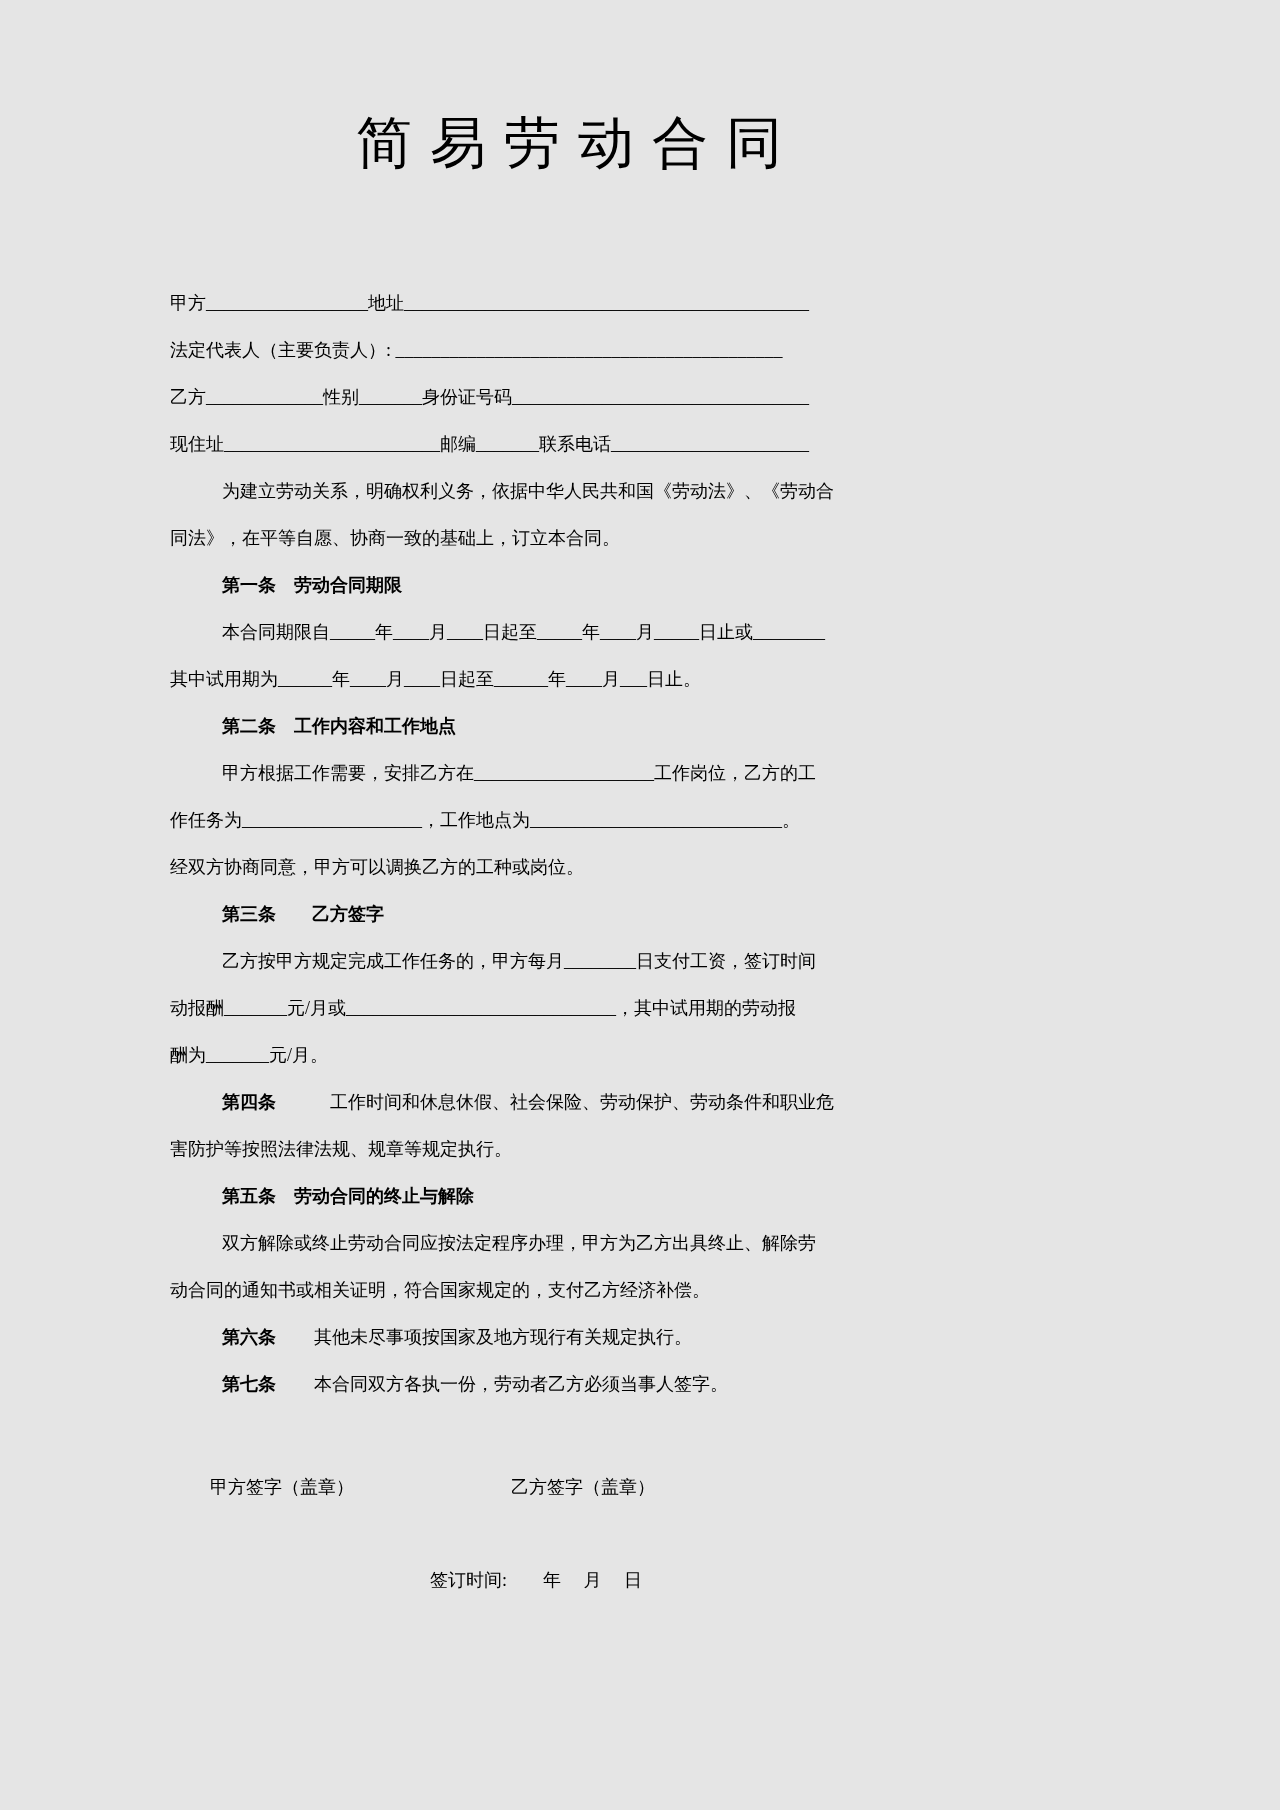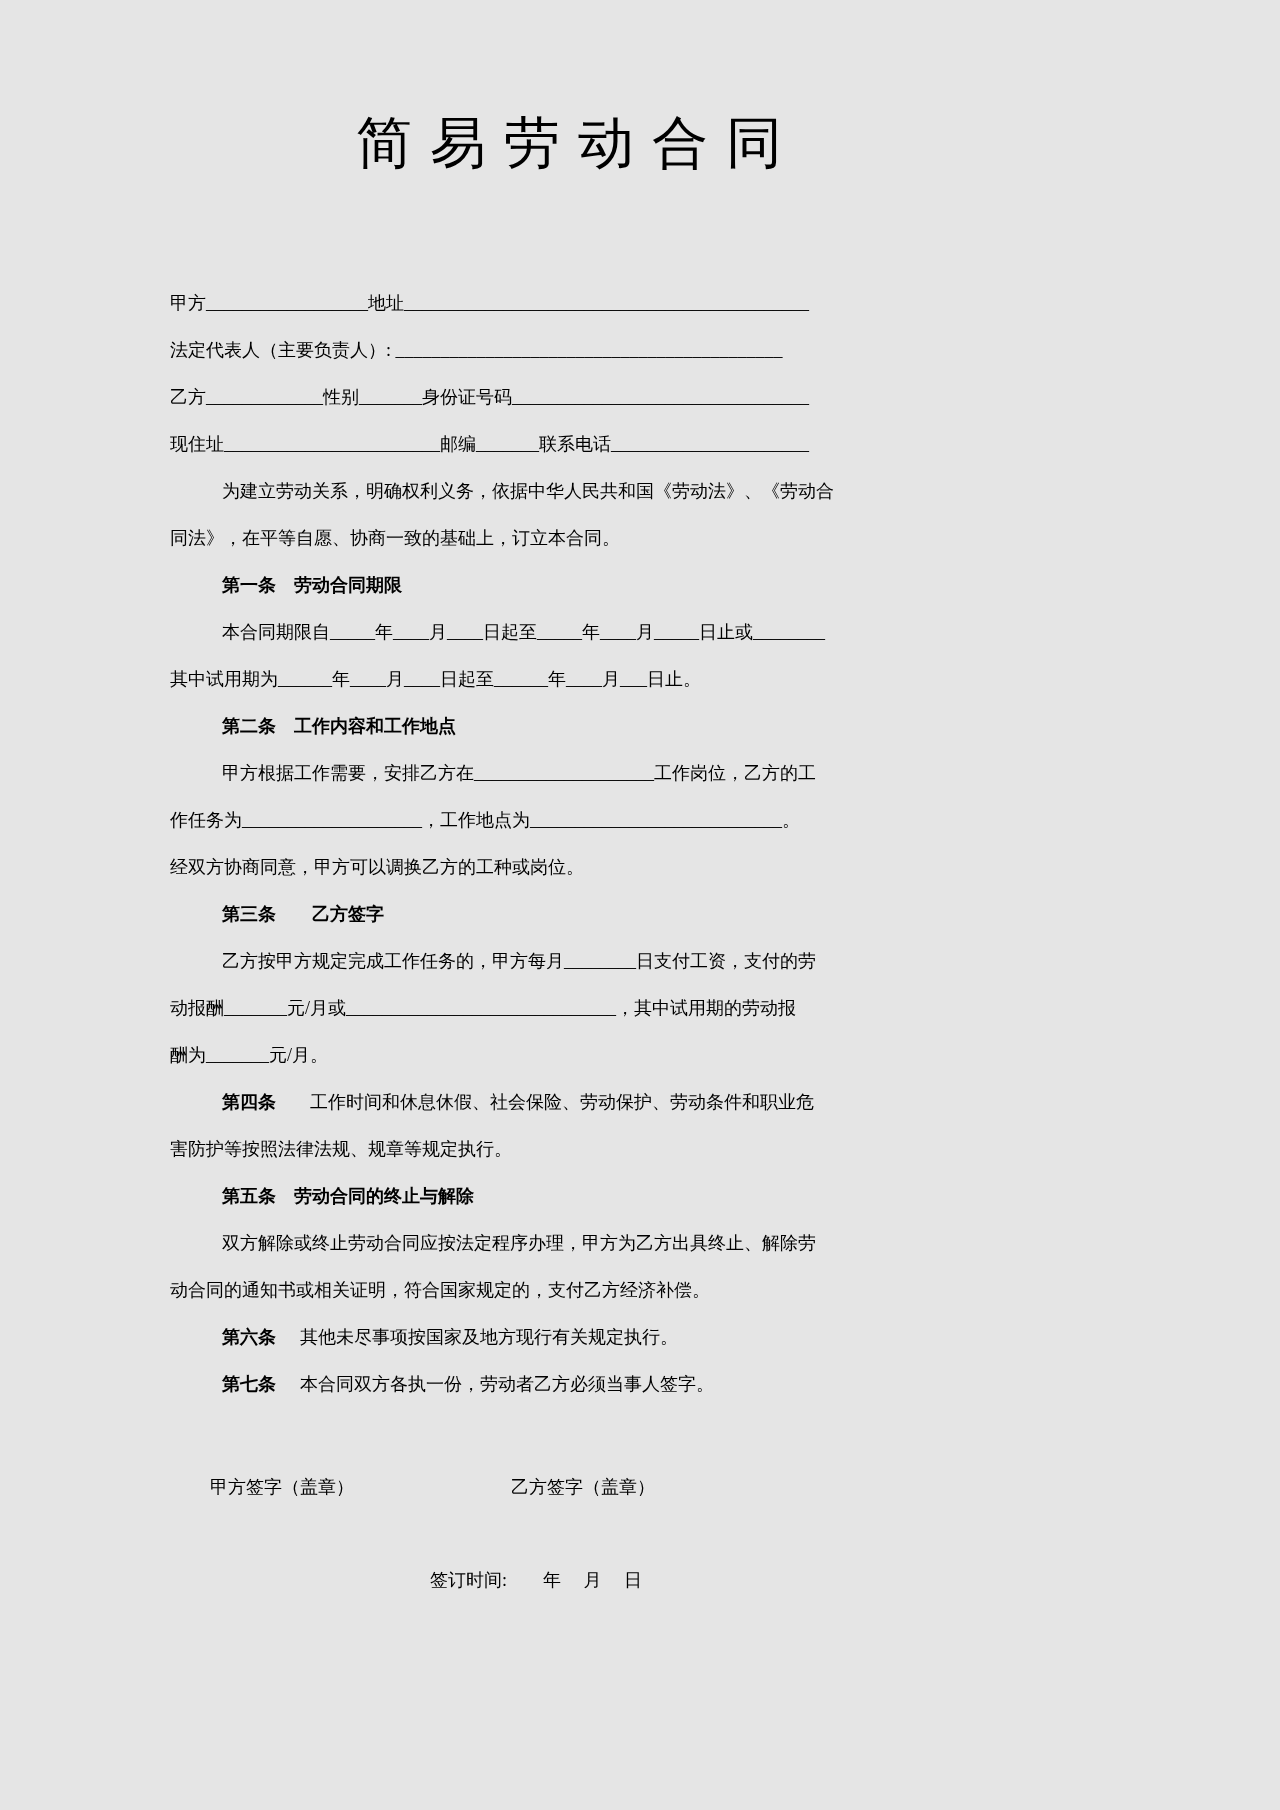--- a/index.html
+++ b/index.html
@@ -39,22 +39,22 @@
     padding-left: 52px;
   }
   .heading {
     font-family: "Liberation Sans", "DejaVu Sans", sans-serif;
     font-weight: 700;
   }
   .art-label {
     font-family: "Liberation Sans", "DejaVu Sans", sans-serif;
     font-weight: 700;
   }
-  .gap-wide { margin-right: 34px; }
-  .gap-sm  { margin-right: 24px; }
+  .gap-wide { margin-right: 54px; }
+  .gap-sm  { margin-right: 38px; }
   .sig-row {
     margin-top: 56px;
     padding-left: 40px;
   }
   .sig-b {
     margin-left: 157px;
   }
   .date-row {
     margin-top: 46px;
     padding-left: 260px;
@@ -80,21 +80,21 @@
     <div class="line indent heading">第一条　劳动合同期限</div>
     <div class="line indent">本合同期限自_____年____月____日起至_____年____月_____日止或________</div>
     <div class="line">其中试用期为______年____月____日起至______年____月___日止。</div>
 
     <div class="line indent heading">第二条　工作内容和工作地点</div>
     <div class="line indent">甲方根据工作需要，安排乙方在____________________工作岗位，乙方的工</div>
     <div class="line">作任务为____________________，工作地点为____________________________。</div>
     <div class="line">经双方协商同意，甲方可以调换乙方的工种或岗位。</div>
 
     <div class="line indent heading">第三条　　乙方签字</div>
-    <div class="line indent">乙方按甲方规定完成工作任务的，甲方每月________日支付工资，支付的劳</div>
+    <div class="line indent">乙方按甲方规定完成工作任务的，甲方每月________日支付工资，签订时间</div>
     <div class="line">动报酬_______元/月或______________________________，其中试用期的劳动报</div>
     <div class="line">酬为_______元/月。</div>
 
     <div class="line indent"><span class="art-label gap-wide">第四条</span><span>工作时间和休息休假、社会保险、劳动保护、劳动条件和职业危</span></div>
     <div class="line">害防护等按照法律法规、规章等规定执行。</div>
 
     <div class="line indent heading">第五条　劳动合同的终止与解除</div>
     <div class="line indent">双方解除或终止劳动合同应按法定程序办理，甲方为乙方出具终止、解除劳</div>
     <div class="line">动合同的通知书或相关证明，符合国家规定的，支付乙方经济补偿。</div>
 

